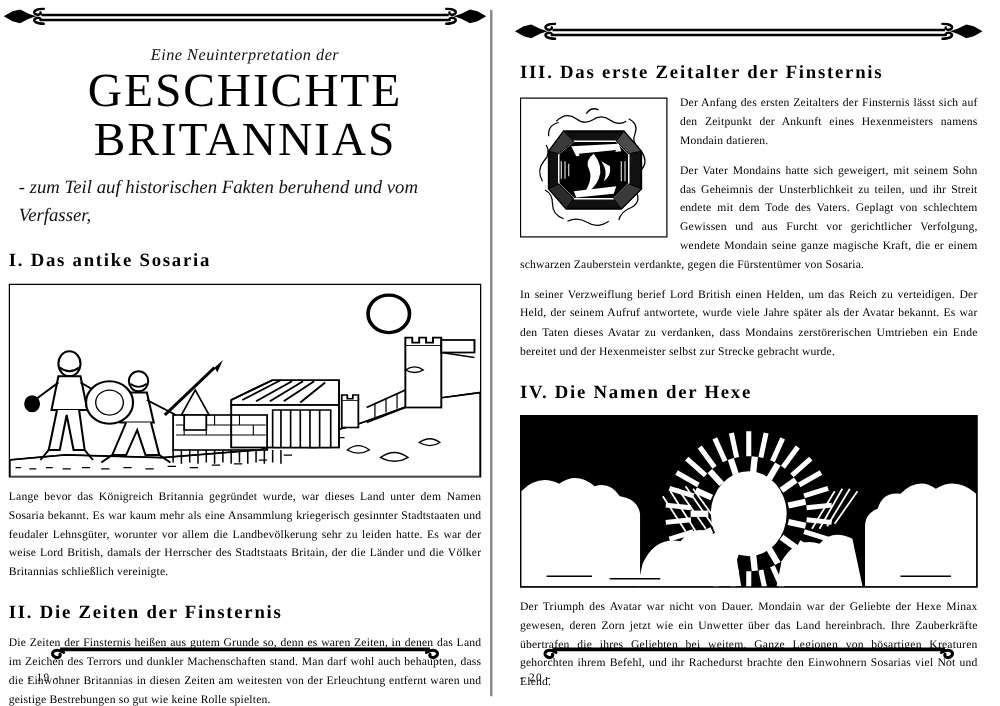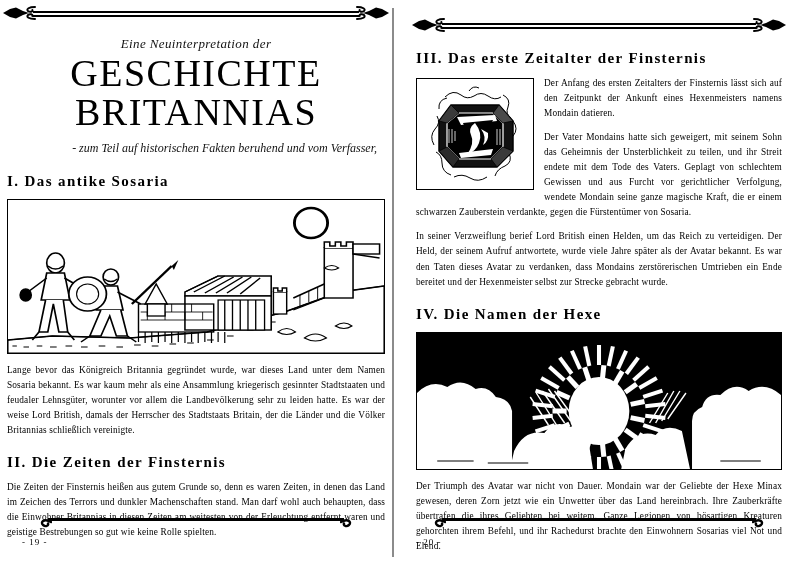--- a/index.html
+++ b/index.html
@@ -33,21 +33,21 @@
     font-family:"Liberation Serif","DejaVu Serif",serif;
     letter-spacing:.4px;margin:10px 0 2px;color:#111;
   }
   .bigtitle{
     text-align:center;font-size:38px;line-height:1.02;
     letter-spacing:1.5px;font-weight:400;margin:2px 0 0;
     font-family:"Liberation Serif","DejaVu Serif",serif;
   }
   .bigtitle .l2{display:block;}
   .subtitle{
-    text-align:right;font-style:italic;font-size:12px;line-height:1.55;
+    text-align:left;font-style:italic;font-size:15px;line-height:1.55;
     margin:7px 8px 0;color:#111;
   }
 
   h2.section{
     font-size:15px;font-weight:700;letter-spacing:1.4px;
     margin:16px 0 9px;font-family:"Liberation Serif","DejaVu Serif",serif;
   }
   .page.right h2.section:first-of-type{margin-top:12px;}
 
   p.body{

